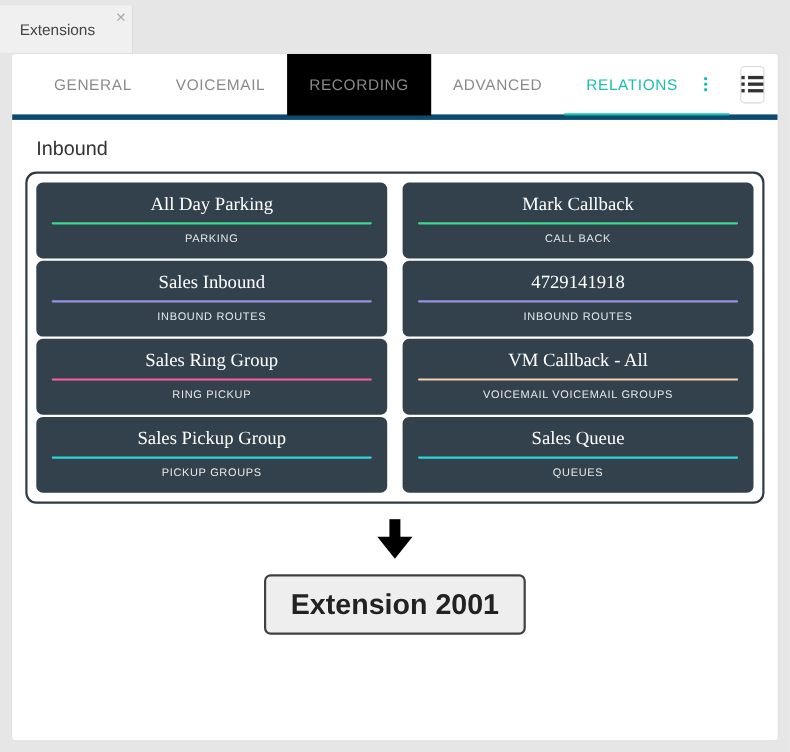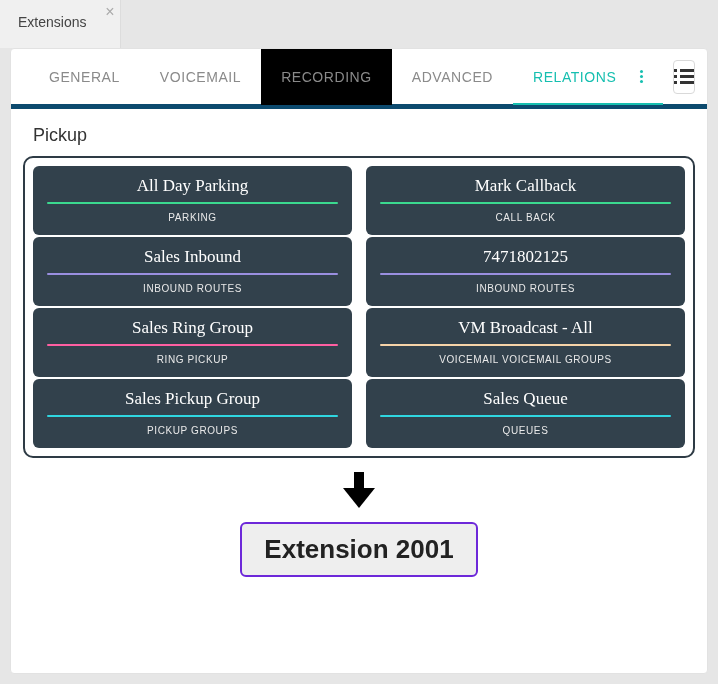--- a/index.html
+++ b/index.html
@@ -9,20 +9,21 @@
     font-family: -apple-system, BlinkMacSystemFont, "Segoe UI", Arial, sans-serif;
     background: #e6e6e6;
     overflow: hidden;
   }
 
   
   .window-tabs {
     height: 48px;
     background: #e6e6e6;
     display: flex;
+    align-items: flex-end;
   }
   .window-tab {
     position: relative;
     background: #f0f0f0;
     color: #444;
     font-size: 14px;
     padding: 14px 34px 13px 18px;
     border-right: 1px solid #dcdcdc;
     cursor: pointer;
   }
@@ -167,21 +168,21 @@
     border-right: 16px solid transparent;
     border-top: 20px solid #000;
   }
 
   
   .ext-wrap {
     display: flex; justify-content: center;
   }
   .ext-box {
     background: #eeeeee;
-    border: 2px solid #6d28d9;
+    border: 2px solid #404040;
     border-radius: 6px;
     padding: 10px 22px;
     font-size: 26px;
     font-weight: 600;
     color: #222;
     font-family: -apple-system, BlinkMacSystemFont, "Segoe UI", Arial, sans-serif;
   }
 </style>
 </head>
 <body>
@@ -219,50 +220,50 @@
           <div class="bar"></div>
         </div>
       <div class="row">
           <div class="sq"></div>
           <div class="bar"></div>
         </div>
     </div>
   </div>
 
   <div class="body">
-    <div class="section-title">Pickup</div>
+    <div class="section-title">Inbound</div>
 
     <div class="sources-box">
       <div class="source-card">
         <div class="source-title">All Day Parking</div>
         <div class="source-sep" style="background:#3bd98f"></div>
         <div class="source-type">PARKING</div>
       </div>
       <div class="source-card">
         <div class="source-title">Mark Callback</div>
         <div class="source-sep" style="background:#3bd98f"></div>
         <div class="source-type">CALL BACK</div>
       </div>
       <div class="source-card">
         <div class="source-title">Sales Inbound</div>
         <div class="source-sep" style="background:#9a8fe0"></div>
         <div class="source-type">INBOUND ROUTES</div>
       </div>
       <div class="source-card">
-        <div class="source-title">7471802125</div>
+        <div class="source-title">4729141918</div>
         <div class="source-sep" style="background:#9a8fe0"></div>
         <div class="source-type">INBOUND ROUTES</div>
       </div>
       <div class="source-card">
         <div class="source-title">Sales Ring Group</div>
         <div class="source-sep" style="background:#ff5fa2"></div>
         <div class="source-type">RING PICKUP</div>
       </div>
       <div class="source-card">
-        <div class="source-title">VM Broadcast - All</div>
+        <div class="source-title">VM Callback - All</div>
         <div class="source-sep" style="background:#f6d3a8"></div>
         <div class="source-type">VOICEMAIL VOICEMAIL GROUPS</div>
       </div>
       <div class="source-card">
         <div class="source-title">Sales Pickup Group</div>
         <div class="source-sep" style="background:#2fd6e0"></div>
         <div class="source-type">PICKUP GROUPS</div>
       </div>
       <div class="source-card">
         <div class="source-title">Sales Queue</div>

